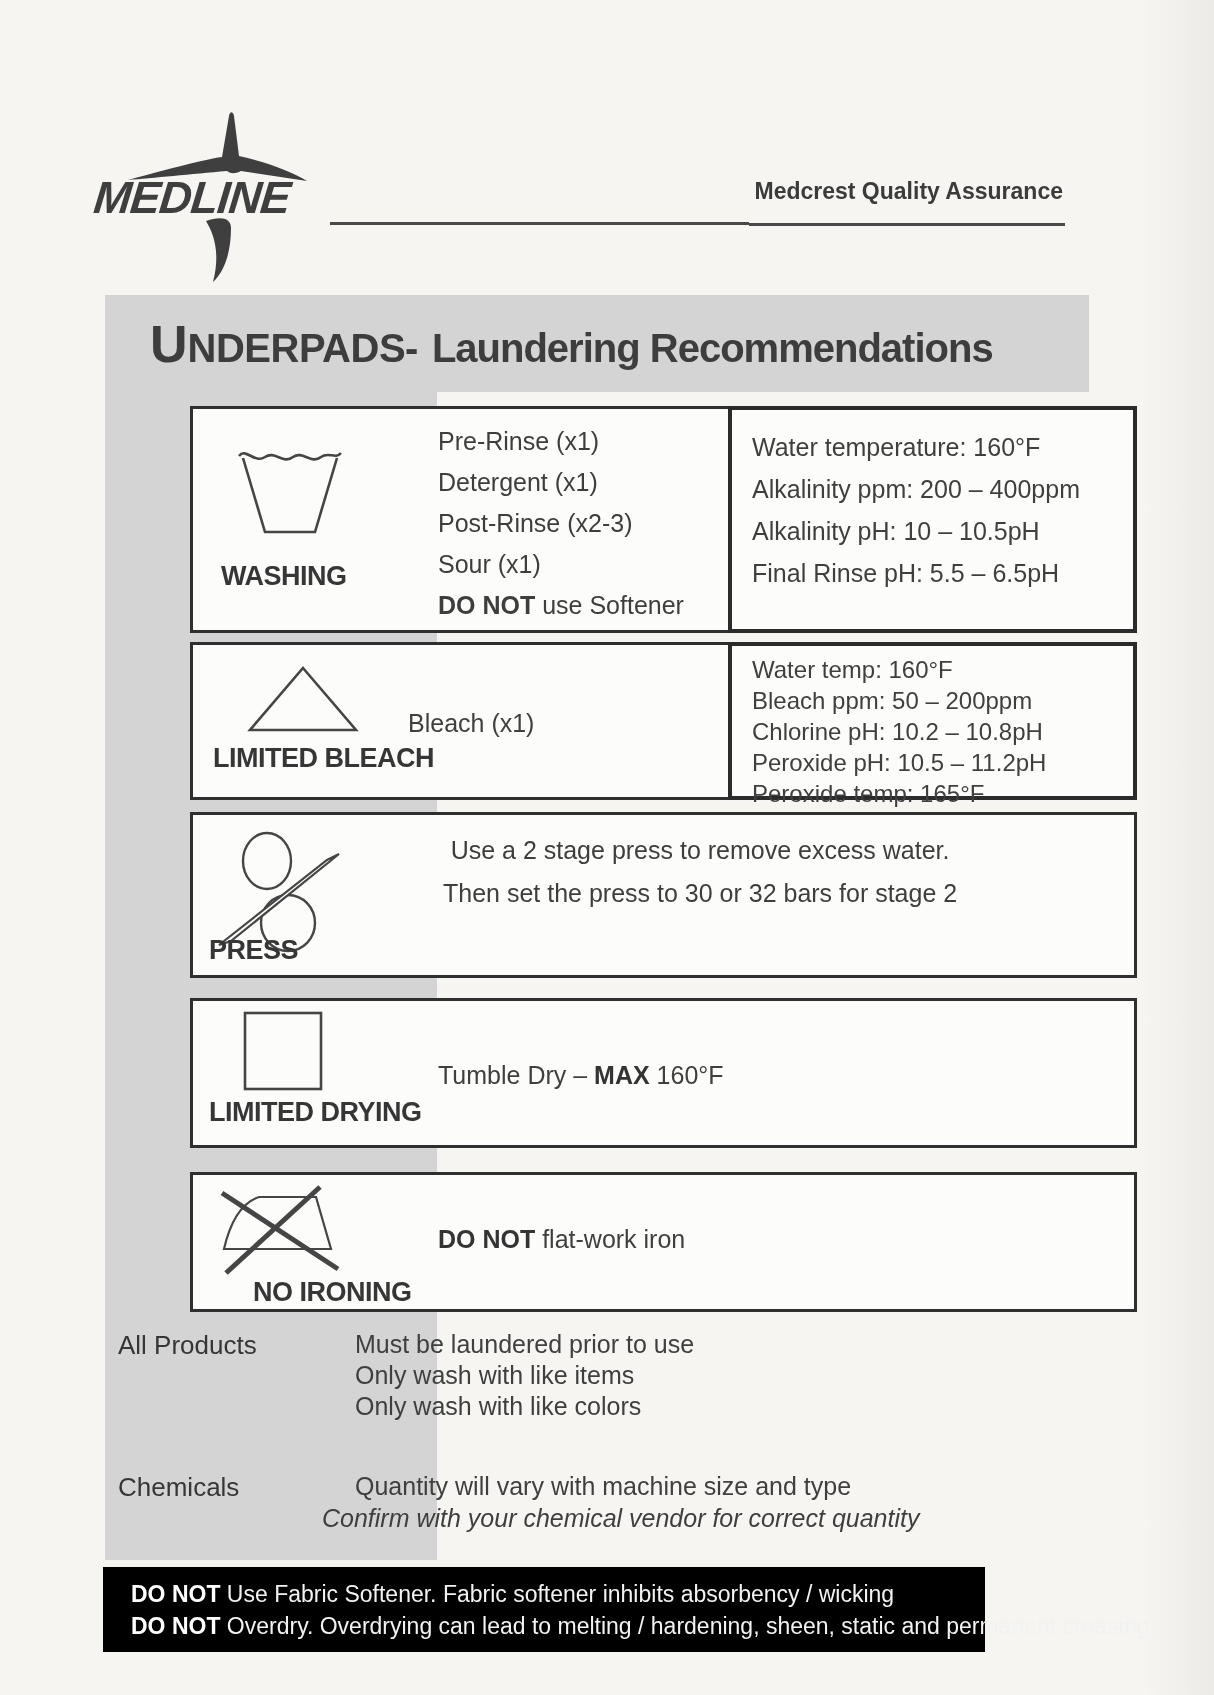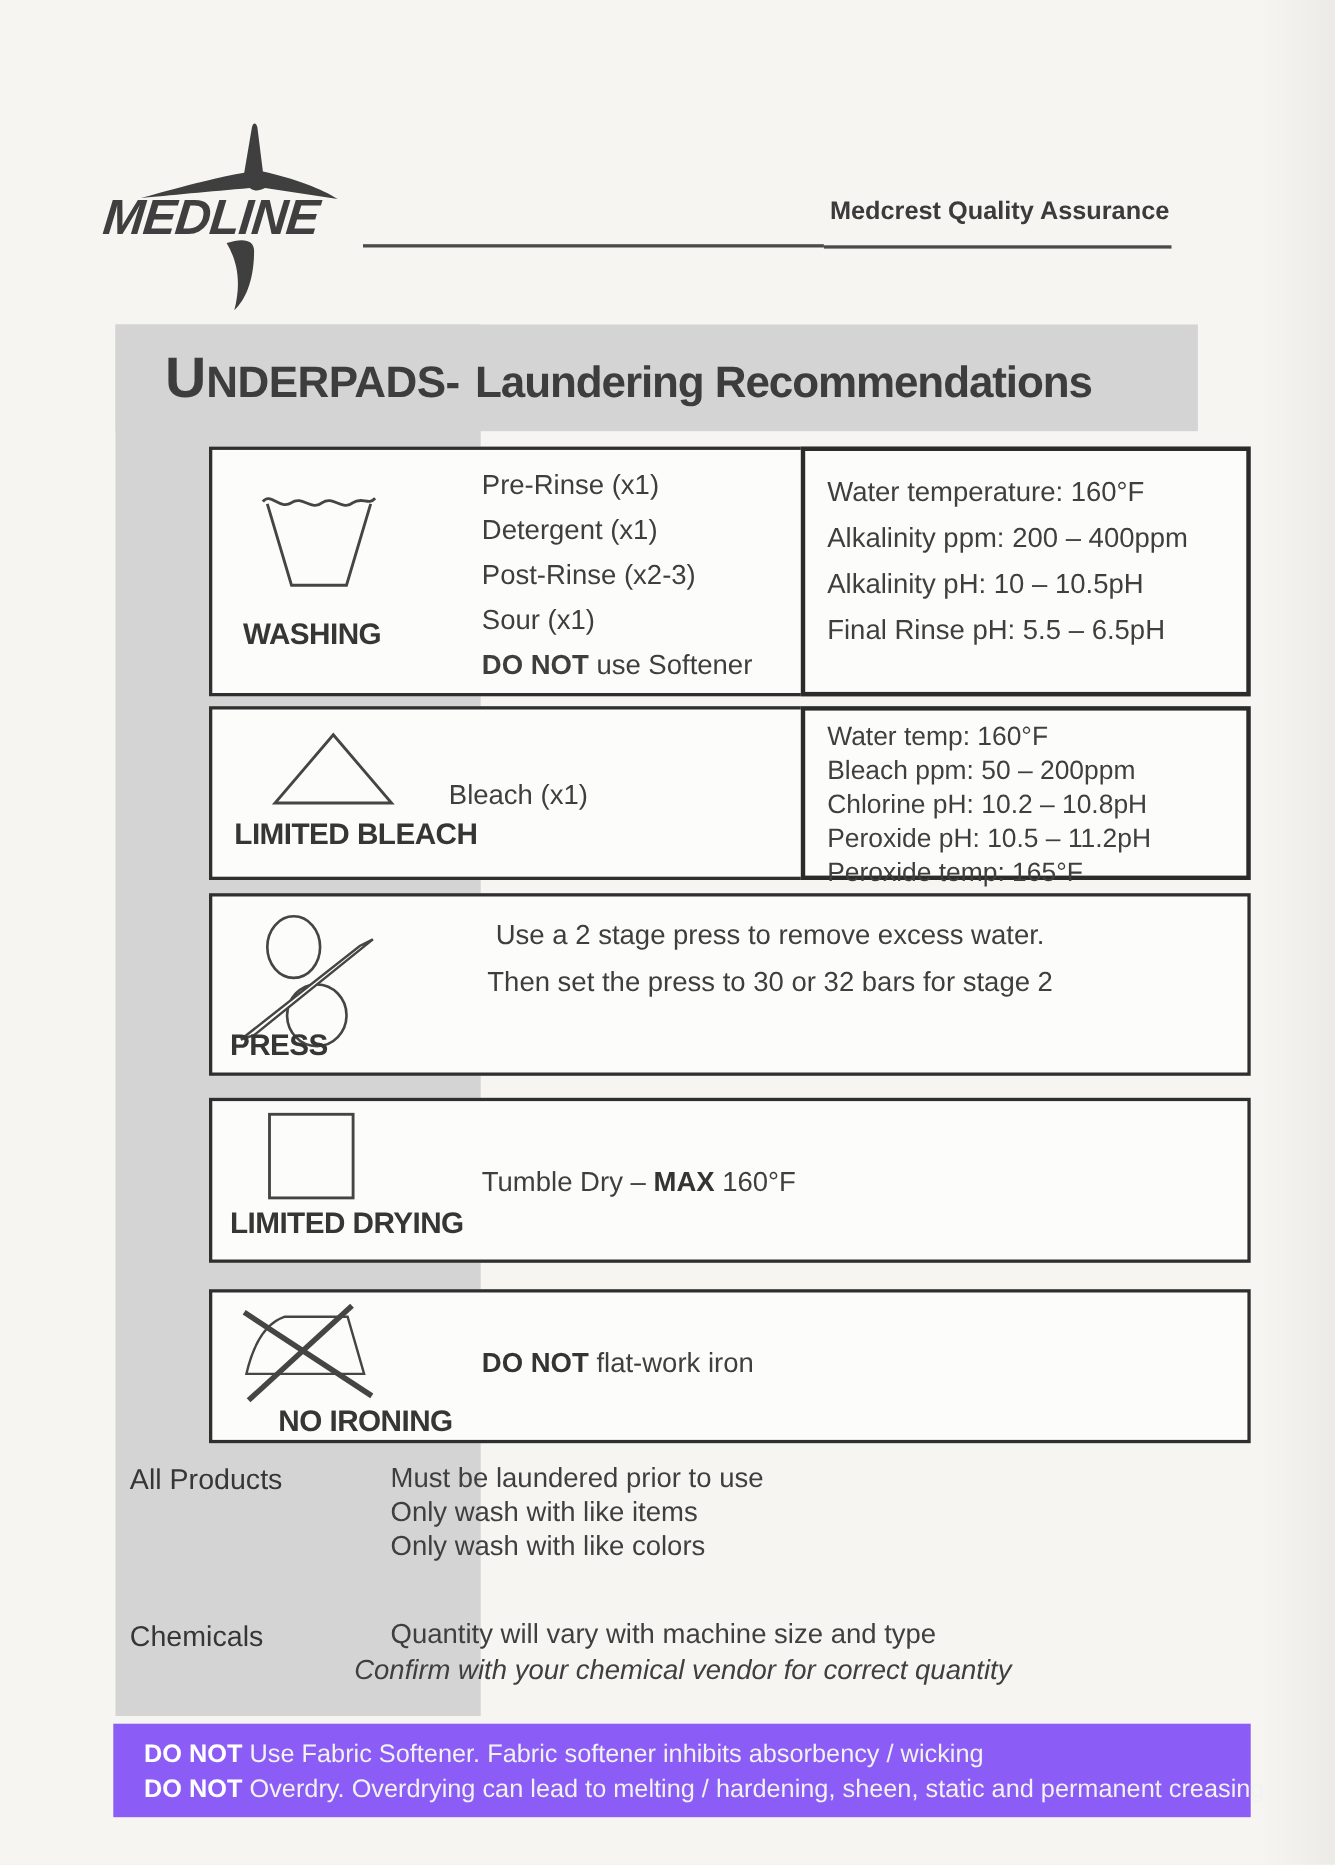--- a/index.html
+++ b/index.html
@@ -79,22 +79,22 @@
   .press-lines .pline { font-size:25px; line-height:43px; white-space:nowrap; }
   .drying-line { position:absolute; left:245px; top:60px; }
   .iron-line   { position:absolute; left:245px; top:50px; }
 
   
   .note-label { position:absolute; font-size:26px; font-weight:normal; color:#363636; white-space:nowrap; }
   .note-line  { position:absolute; font-size:25px; color:#3f3f3f; white-space:nowrap; }
 
   
   .footer-bar {
-    position:absolute; left:103px; top:1567px; width:1034px; height:85px;
-    background:#8b5cf6; color:#f2f2f1; padding:11px 28px;
+    position:absolute; left:103px; top:1567px; width:882px; height:85px;
+    background:#000000; color:#f2f2f1; padding:11px 28px;
   }
   .footer-bar .fline { font-size:23px; line-height:32px; white-space:nowrap; }
   .footer-bar b { color:#ffffff; }
 
   svg.sym { display:block; }
 </style>
 </head>
 <body>
 
 <div class="page">

